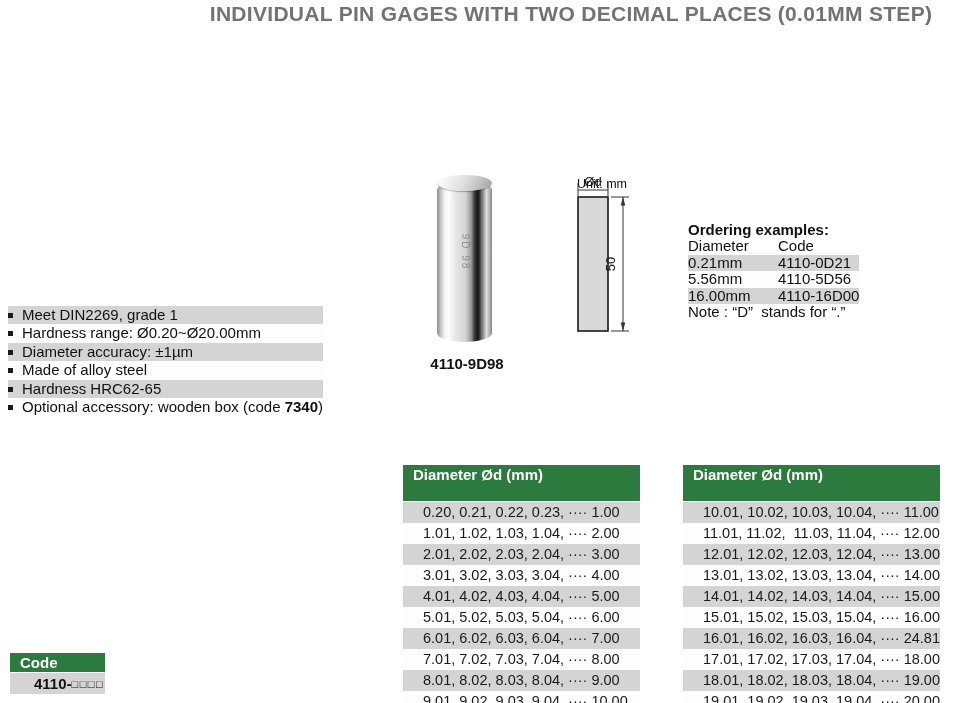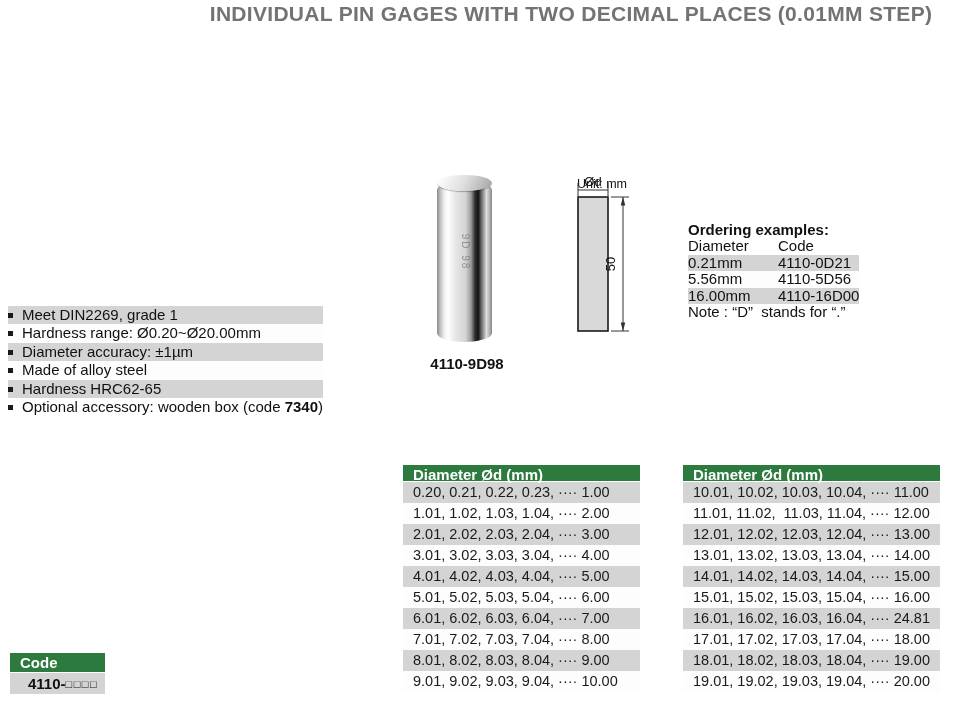--- a/index.html
+++ b/index.html
@@ -58,36 +58,36 @@
   .ord-row { display:flex; white-space:nowrap; }
   .ord-row .c1 { width:90px; flex:none; }
   .ord-note { white-space:pre; }
 
   
   .dtable { position:absolute; top:465px; }
   .dtable.left  { left:403px; width:237px; }
   .dtable.right { left:683px; width:257px; }
   .thead {
     background:var(--brand-green,#2d7a3e); color:#fff; font-weight:700; font-size:15px;
-    height:17px; line-height:20px; padding-left:10px; box-sizing:border-box;
+    height:37px; line-height:20px; padding-left:10px; box-sizing:border-box;
     border-bottom:1px solid #fff; white-space:nowrap;
   }
   .trow {
-    height:21px; line-height:21px; font-size:14.5px; padding-left:10px;
+    height:21px; line-height:21px; font-size:14.5px; padding-left:20px;
     box-sizing:border-box; white-space:pre; color:#1a1a1a;
   }
   .row-even { background:var(--row-gray,#d4d4d4); }
   .row-odd  { background:#fdfdfd; }
 
   
   .codebox { position:absolute; left:10px; top:653px; width:95px; }
   .codebox .thead { height:20px; line-height:19px; }
   .code-val {
     background:var(--row-gray,#d4d4d4); height:21px; line-height:21px;
-    font-size:15px; font-weight:700; padding-left:18px; box-sizing:border-box; white-space:nowrap;
+    font-size:15px; font-weight:700; padding-left:24px; box-sizing:border-box; white-space:nowrap;
   }
   .boxes { font-size:11px; letter-spacing:1.5px; position:relative; top:-1px; }
 </style>
 </head>
 <body>
 
 <div class="page">
 
   <h1 class="title">INDIVIDUAL PIN GAGES WITH TWO DECIMAL PLACES (0.01MM STEP)</h1>
 

